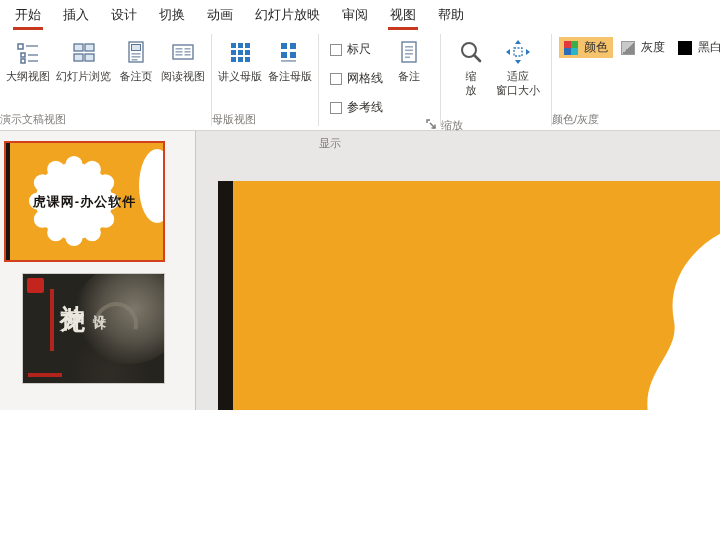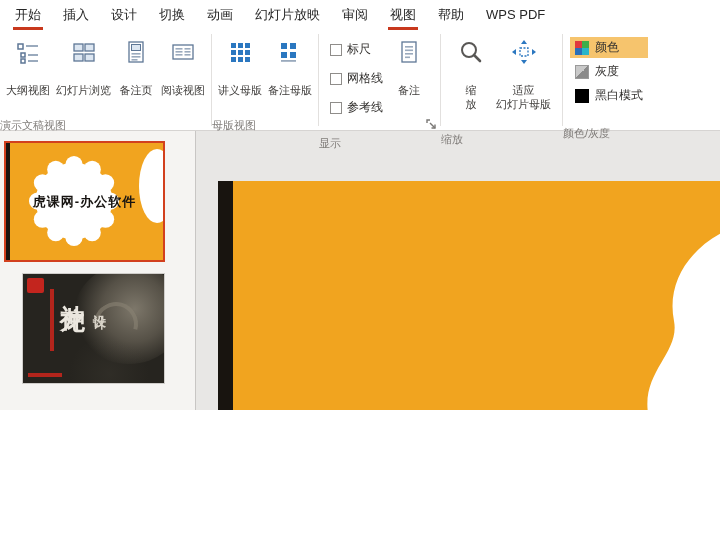--- a/index.html
+++ b/index.html
@@ -14,32 +14,32 @@
 
   
   .ribbon { height: 101px; background: #fff; border-bottom: 1px solid #d6d4d2; display: flex; flex: none; }
   .rgroup { display: flex; flex-direction: column; position: relative; }
   .rgroup .items { flex: 1; display: flex; align-items: flex-start; padding: 3px 3px 0 3px; }
   .rgroup .glabel { height: 18px; line-height: 15px; font-size: 11px; color: #807d7a; text-align: left; margin-top: 20px; }
   .gsep { width: 1px; background: #e2e0de; margin: 4px 0; flex: none; }
 
   .bigbtn { min-width: 44px; display: flex; flex-direction: column; align-items: center; padding: 4px 3px 0 3px; cursor: pointer; }
   .bigbtn .ic { width: 30px; height: 30px; display: flex; align-items: center; justify-content: center; }
-  .bigbtn .lb { font-size: 11px; color: #3f3d3b; text-align: center; line-height: 1.25; margin-top: 17px; white-space: pre-line; }
+  .bigbtn .lb { font-size: 11px; color: #3f3d3b; text-align: center; line-height: 1.25; margin-top: 3px; white-space: pre-line; }
 
   .annot-wrap { position: relative; }
   .annotation-box { position: absolute; left: -4px; top: -1px; right: -4px; height: 64px; border: 3px solid #ec1c23; pointer-events: none; z-index: 5; }
 
   .checkcol { display: flex; flex-direction: column; gap: 12px; padding: 8px 4px 0 8px; }
   .checkrow { display: flex; align-items: center; font-size: 12px; color: #33312f; cursor: pointer; white-space: nowrap; }
   .cb { width: 12px; height: 12px; border: 1px solid #8f8d8a; background: #fff; margin-right: 5px; flex: none; }
 
   .launcher { position: absolute; right: 3px; bottom: 3px; width: 11px; height: 11px; cursor: pointer; }
 
-  .colcol { display: flex; flex-direction: column; padding: 4px 4px 0 4px; gap: 3px; width: 86px; }
+  .colcol { display: flex; flex-direction: row; padding: 4px 4px 0 4px; gap: 3px; width: 86px; }
   .rowbtn { display: flex; align-items: center; gap: 6px; font-size: 12px; color: #33312f; padding: 2px 5px; cursor: pointer; white-space: nowrap; }
   .rowbtn.selected { background: #f6c46d; }
   .sw { width: 14px; height: 14px; flex: none; }
   .sw-color { display: grid; grid-template-columns: 7px 7px; grid-template-rows: 7px 7px; }
   .sw-color i { display: block; }
   .sw-gray { background: linear-gradient(135deg, #c9c9c9 50%, #8a8a8a 50%); border: 1px solid #9a9a9a; }
   .sw-bw { background: #000; border: 1px solid #000; }
 
   
   .content { flex: 1; display: flex; background: #e8e7e5; min-height: 0; }
@@ -77,21 +77,20 @@
   <div class="tabbar">
     <div class="tab underlined">开始</div>
     <div class="tab">插入</div>
     <div class="tab">设计</div>
     <div class="tab">切换</div>
     <div class="tab">动画</div>
     <div class="tab">幻灯片放映</div>
     <div class="tab">审阅</div>
     <div class="tab underlined">视图</div>
     <div class="tab">帮助</div>
-    <div class="tab">WPS PDF</div>
   </div>
 
   <div class="ribbon">
 
     <div class="rgroup">
       <div class="items">
         <div class="bigbtn">
           <span class="ic">
             <svg width="26" height="26" viewBox="0 0 26 26">
                 <rect x="3" y="5" width="5" height="5" fill="none" stroke="#5e7796" stroke-width="1.5"></rect>
@@ -244,21 +243,21 @@
           <span class="ic">
             <svg width="26" height="26" viewBox="0 0 26 26">
                 <rect x="9" y="9" width="8" height="8" fill="none" stroke="#2b77c0" stroke-width="1.3" stroke-dasharray="2 1.5"></rect>
                 <path d="M13,1 L16,5 H10 Z" fill="#2b77c0"></path>
                 <path d="M13,25 L10,21 H16 Z" fill="#2b77c0"></path>
                 <path d="M1,13 L5,10 V16 Z" fill="#2b77c0"></path>
                 <path d="M25,13 L21,16 V10 Z" fill="#2b77c0"></path>
               </svg>
           </span>
           <span class="lb">适应
-幻灯片母版</span>
+窗口大小</span>
         </div>
       </div>
       <div class="glabel">缩放</div>
     </div>
 
     <div class="gsep"></div>
 
     <div class="rgroup">
       <div class="items">
         <div class="colcol">

